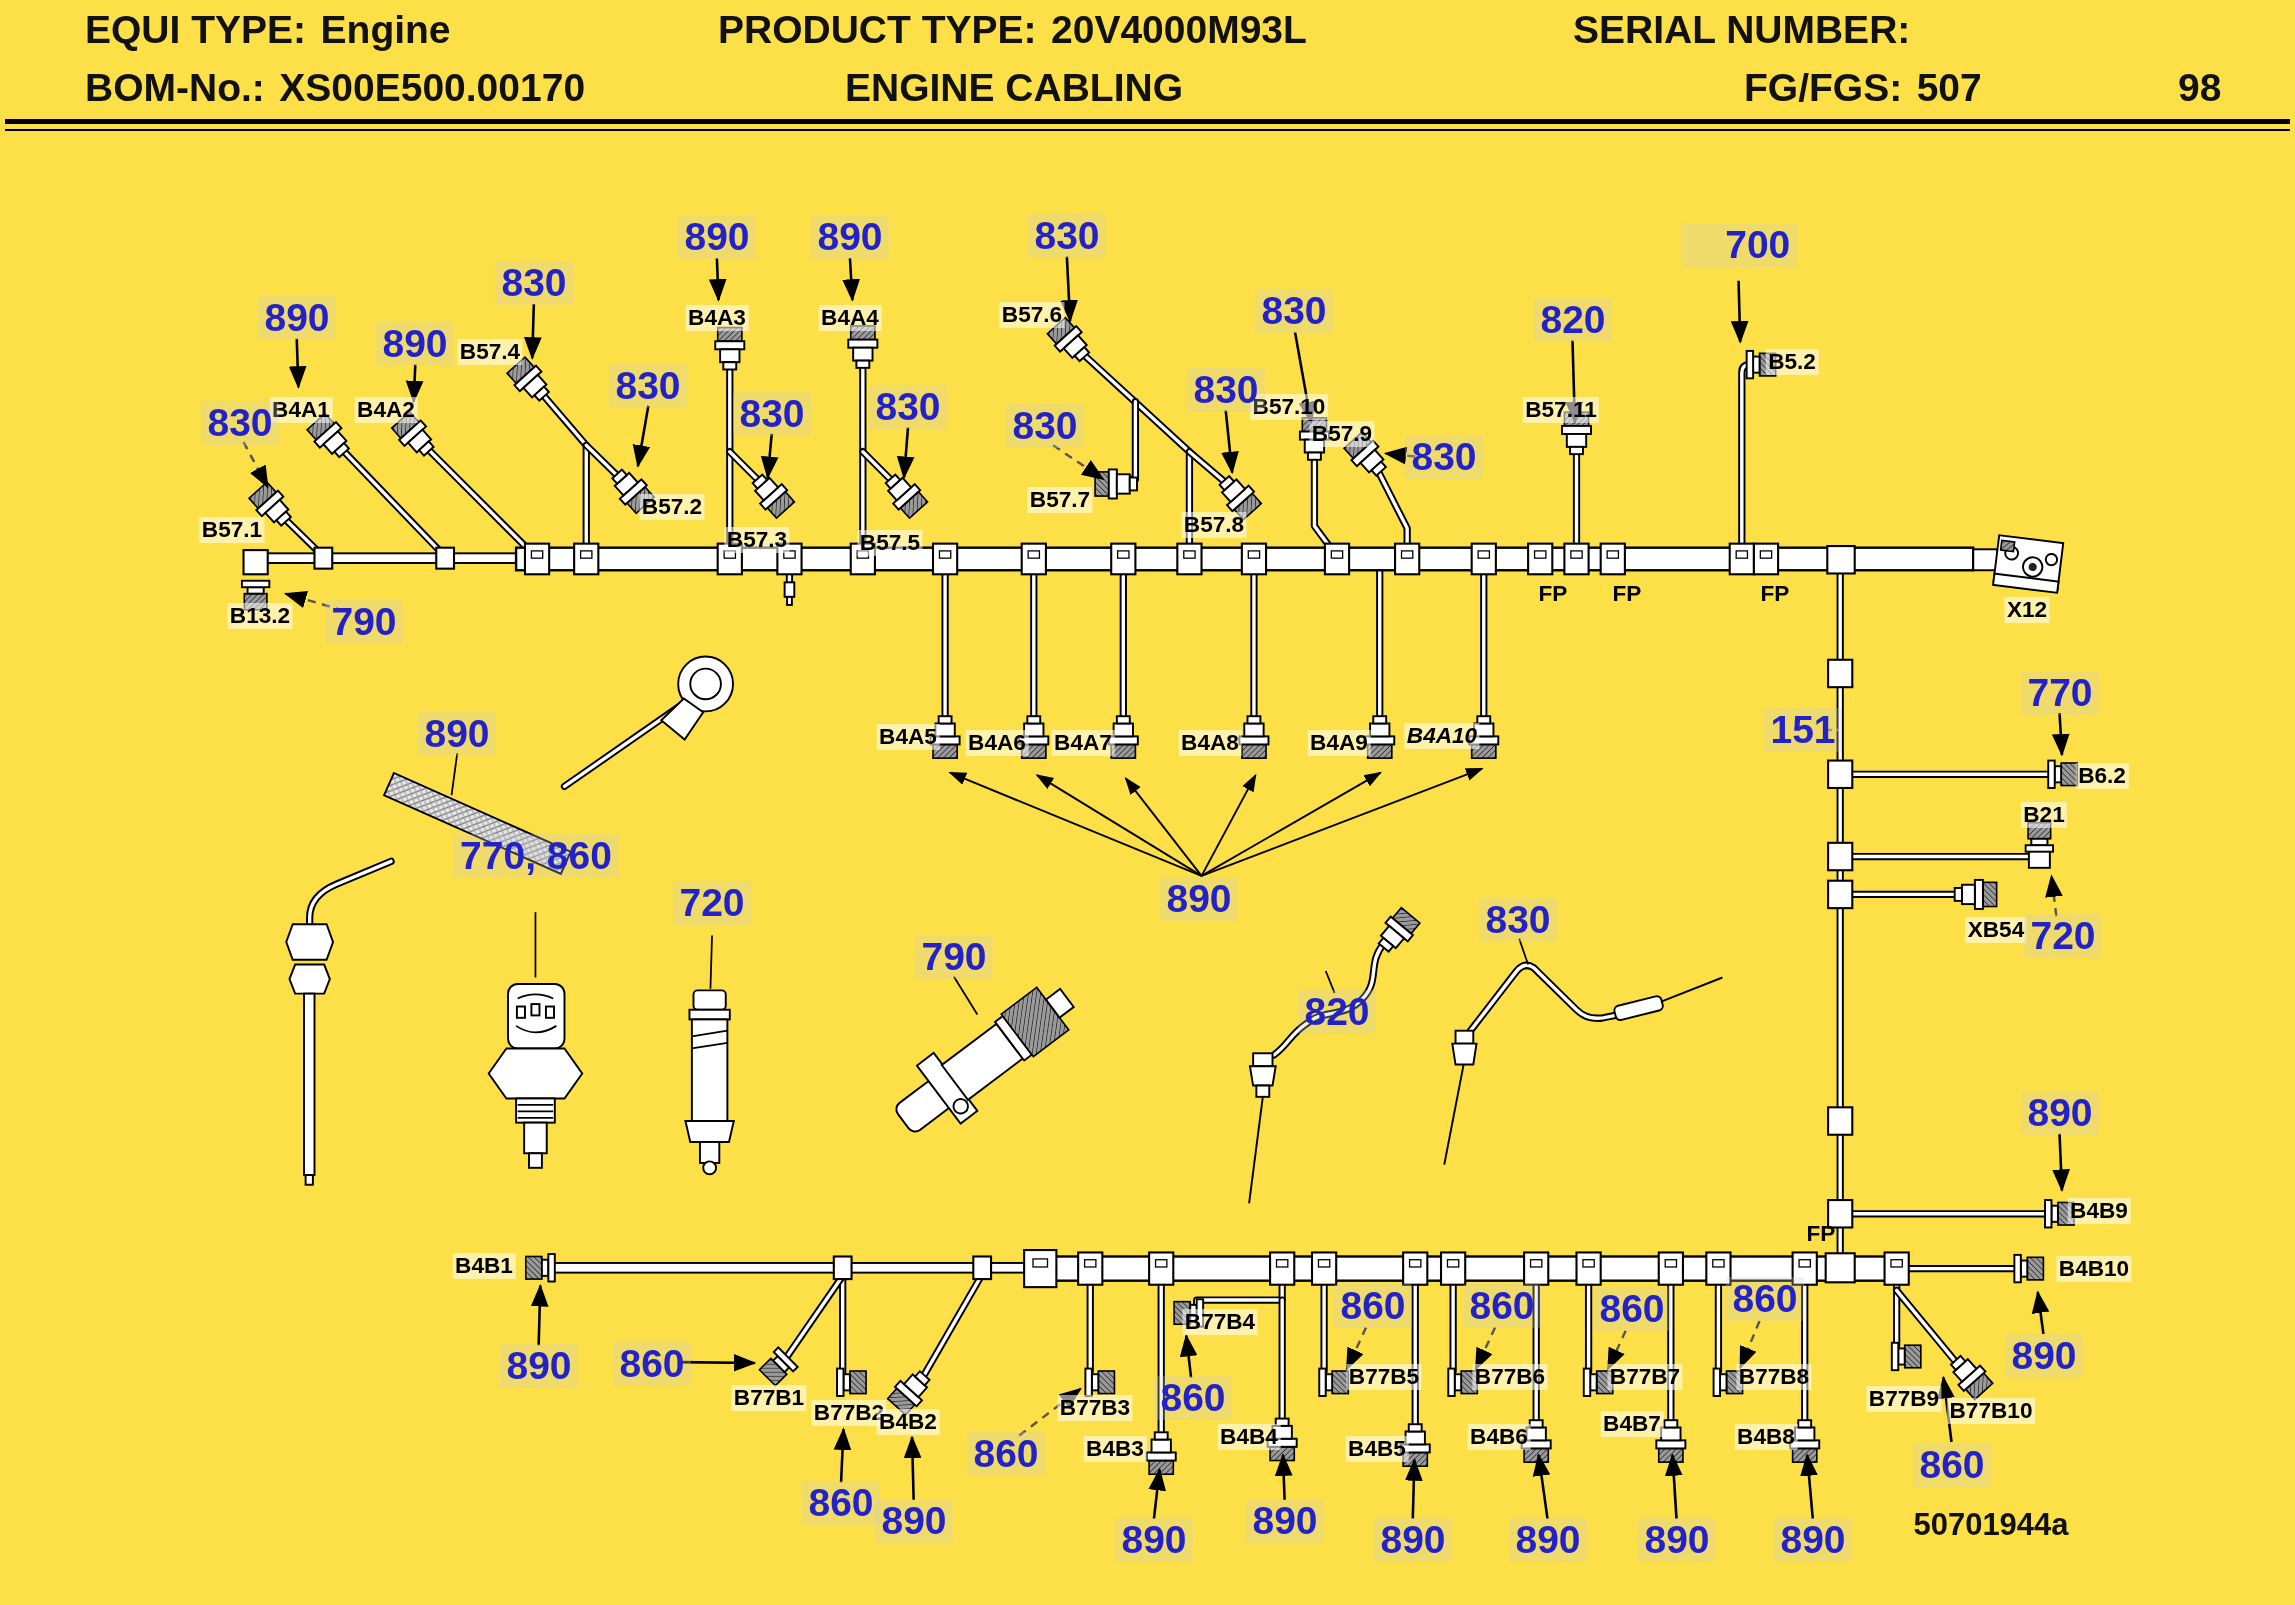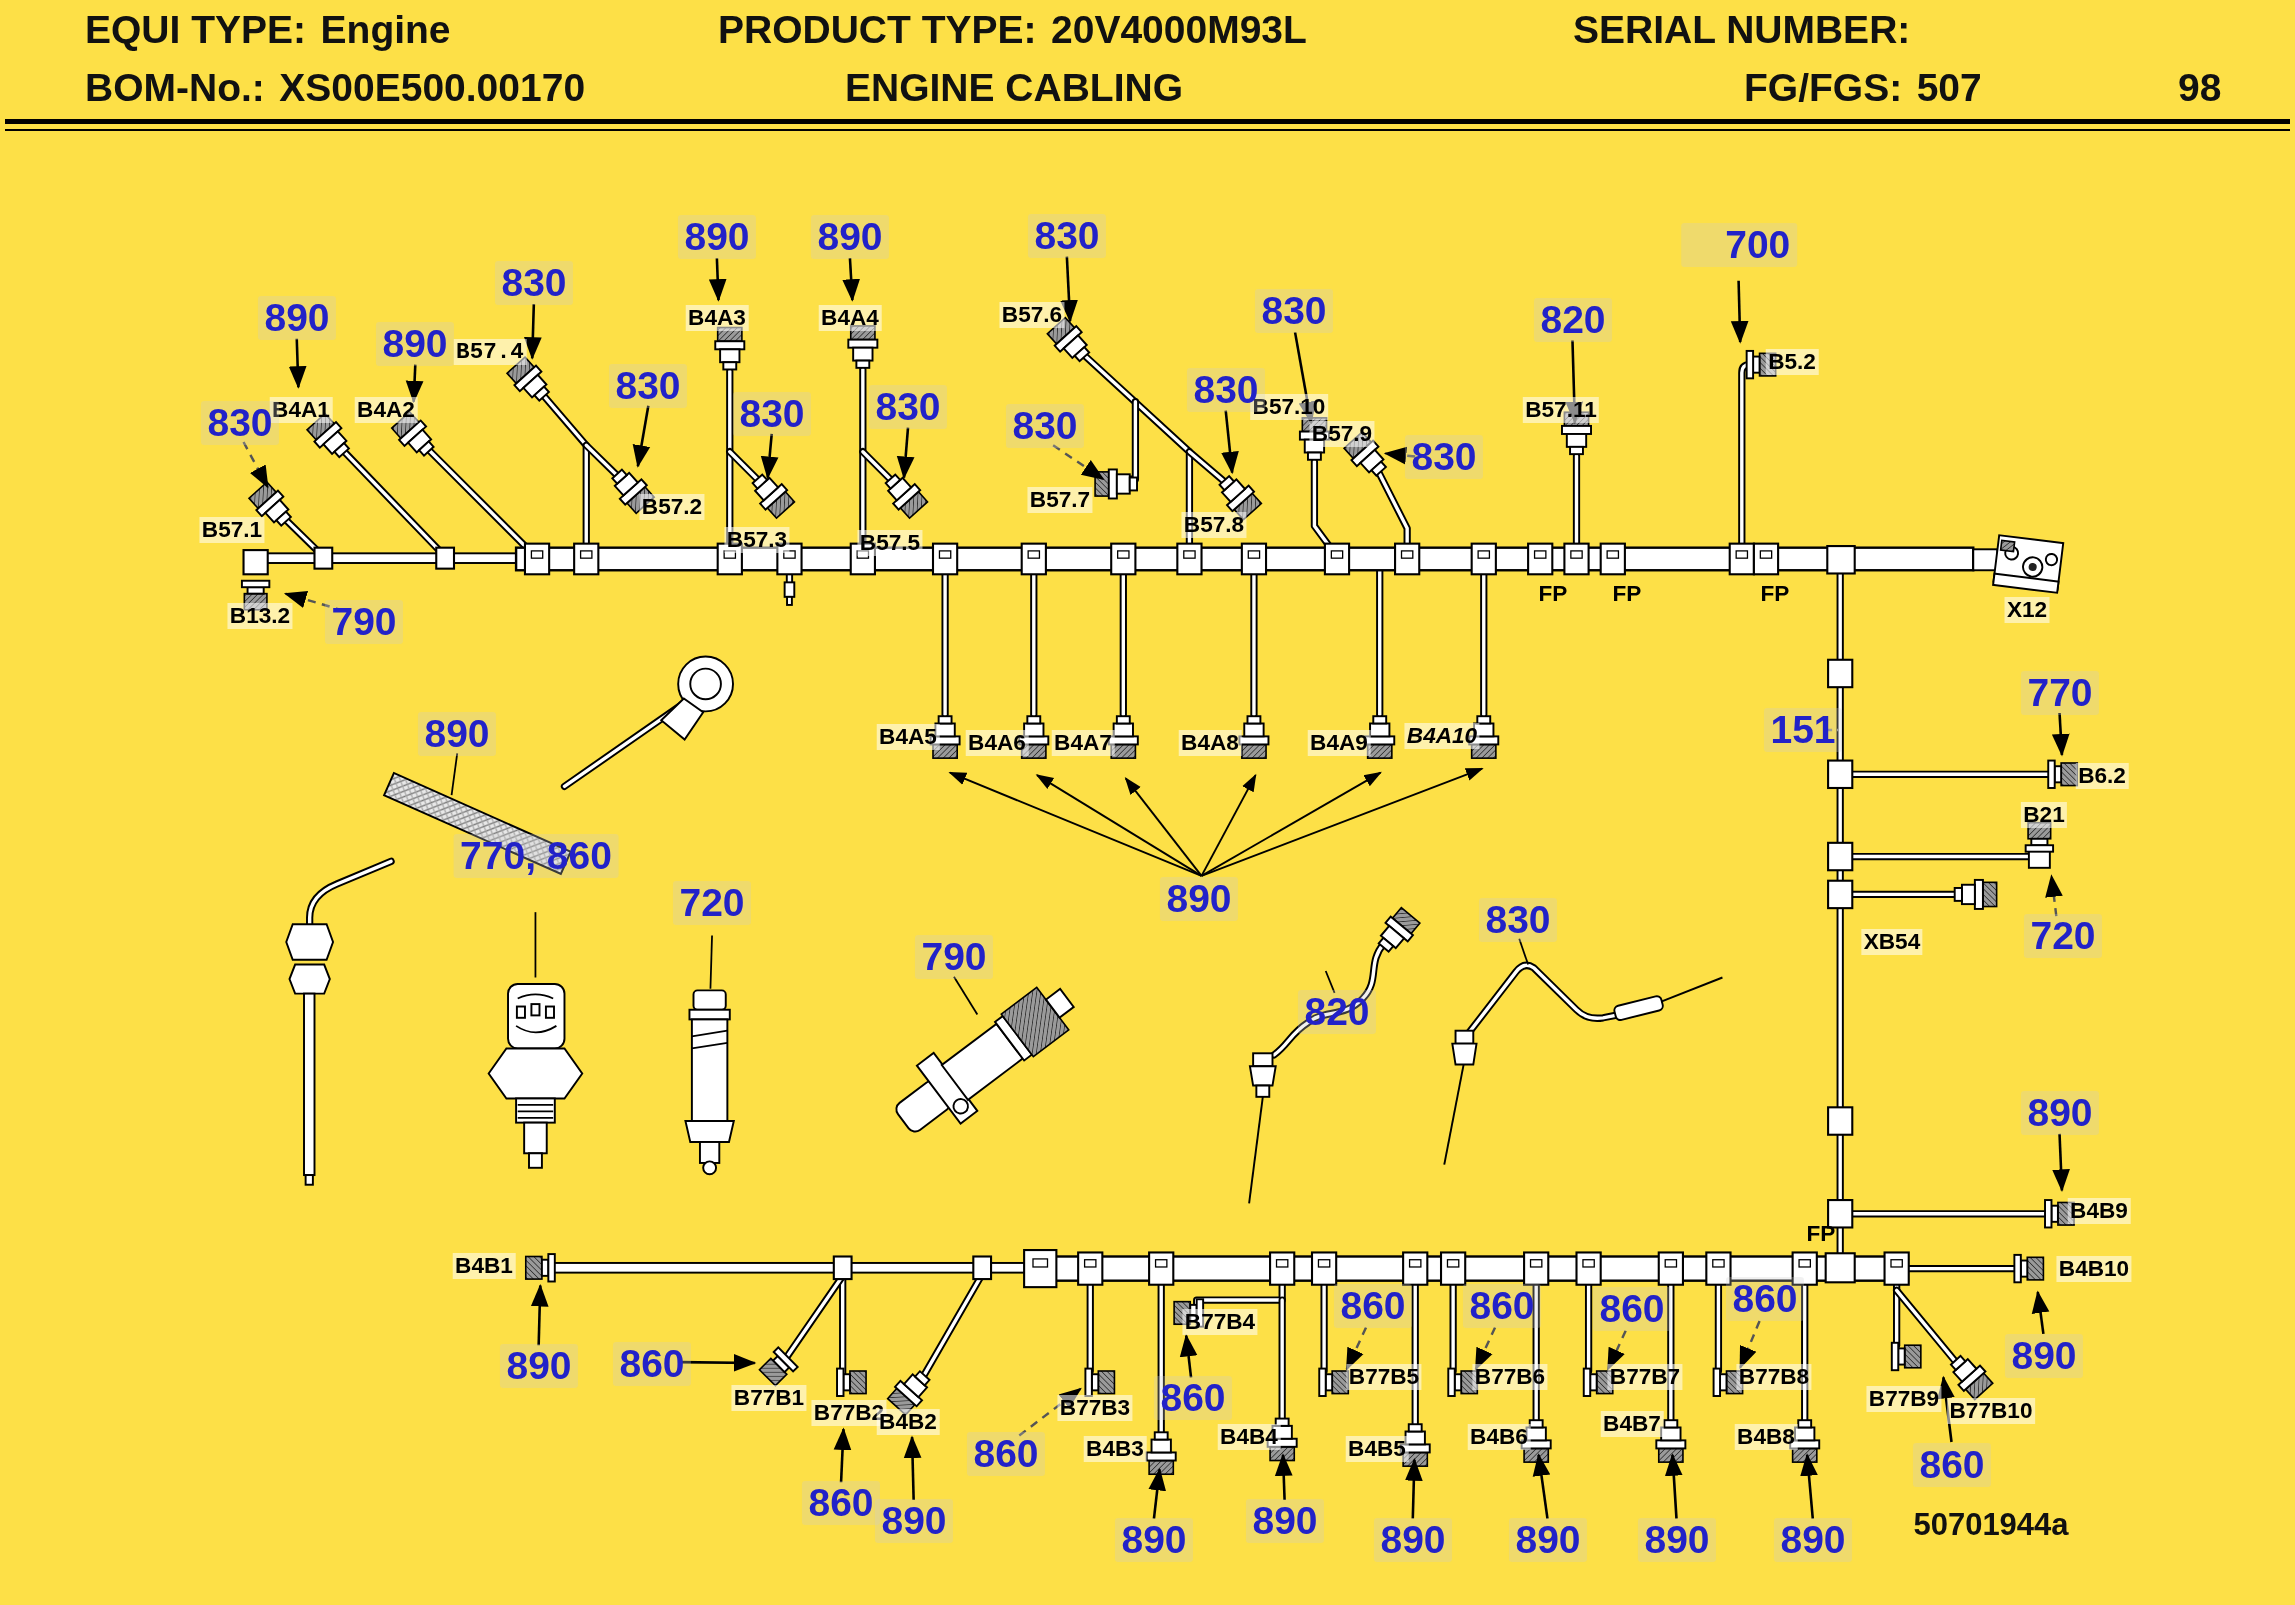--- a/index.html
+++ b/index.html
@@ -476,21 +476,21 @@
       <line class="leader" x1="1655" y1="1231" x2="1644" y2="1204"></line>
       <line class="leader" x1="1884" y1="1164" x2="1895" y2="1196"></line>
       <line class="leader-dash" x1="2264" y1="905" x2="2280" y2="905"></line>
     </g>
   </svg>
 
   <div id="labels">
       <div class="part-label" style="left: 232px; top: 530px;">B57.1</div>
       <div class="part-label" style="left: 301px; top: 410px;">B4A1</div>
       <div class="part-label" style="left: 386px; top: 410px;">B4A2</div>
-      <div class="part-label" style="left: 490px; top: 352px; font-family: Liberation Mono, monospace;">B57.4</div>
+      <div class="part-label" style="left: 490px; top: 352px;">B57.4</div>
       <div class="part-label" style="left: 672px; top: 507px;">B57.2</div>
       <div class="part-label" style="left: 717px; top: 318px;">B4A3</div>
       <div class="part-label" style="left: 757px; top: 540px;">B57.3</div>
       <div class="part-label" style="left: 850px; top: 318px;">B4A4</div>
       <div class="part-label" style="left: 890px; top: 543px;">B57.5</div>
       <div class="part-label" style="left: 1032px; top: 315px;">B57.6</div>
       <div class="part-label" style="left: 1060px; top: 500px;">B57.7</div>
       <div class="part-label" style="left: 1214px; top: 525px;">B57.8</div>
       <div class="part-label" style="left: 1289px; top: 407px;">B57.10</div>
       <div class="part-label" style="left: 1342px; top: 434px;">B57.9</div>
@@ -499,21 +499,21 @@
       <div class="part-label" style="left: 260px; top: 616px;">B13.2</div>
       <div class="part-label" style="left: 2027px; top: 610px;">X12</div>
       <div class="part-label" style="left: 908px; top: 737px;">B4A5</div>
       <div class="part-label" style="left: 997px; top: 743px;">B4A6</div>
       <div class="part-label" style="left: 1083px; top: 743px;">B4A7</div>
       <div class="part-label" style="left: 1210px; top: 743px;">B4A8</div>
       <div class="part-label" style="left: 1339px; top: 743px;">B4A9</div>
       <div class="part-label" style="left: 1442px; top: 736px; font-style: italic;">B4A10</div>
       <div class="part-label" style="left: 2102px; top: 776px;">B6.2</div>
       <div class="part-label" style="left: 2044px; top: 815px;">B21</div>
-      <div class="part-label" style="left: 1892px; top: 930px; margin-top: 12px;">XB54</div>
+      <div class="part-label" style="left: 1996px; top: 930px;">XB54</div>
       <div class="part-label" style="left: 2099px; top: 1211px;">B4B9</div>
       <div class="part-label" style="left: 2094px; top: 1269px;">B4B10</div>
       <div class="part-label" style="left: 484px; top: 1266px;">B4B1</div>
       <div class="part-label" style="left: 769px; top: 1398px;">B77B1</div>
       <div class="part-label" style="left: 849px; top: 1413px;">B77B2</div>
       <div class="part-label" style="left: 908px; top: 1422px;">B4B2</div>
       <div class="part-label" style="left: 1095px; top: 1408px;">B77B3</div>
       <div class="part-label" style="left: 1115px; top: 1449px;">B4B3</div>
       <div class="part-label" style="left: 1220px; top: 1322px;">B77B4</div>
       <div class="part-label" style="left: 1249px; top: 1437px;">B4B4</div>

